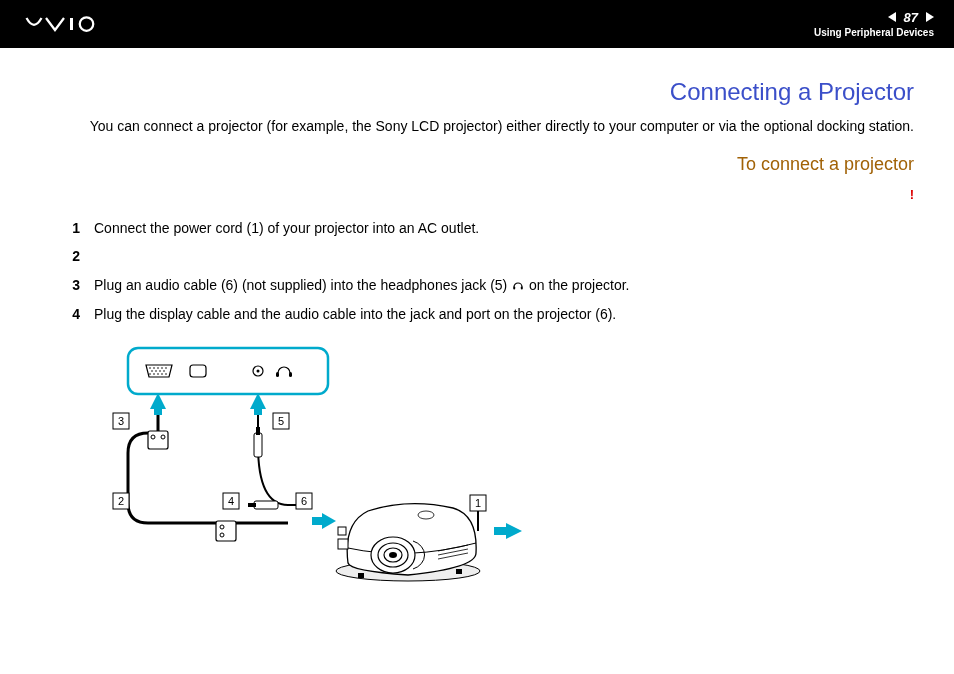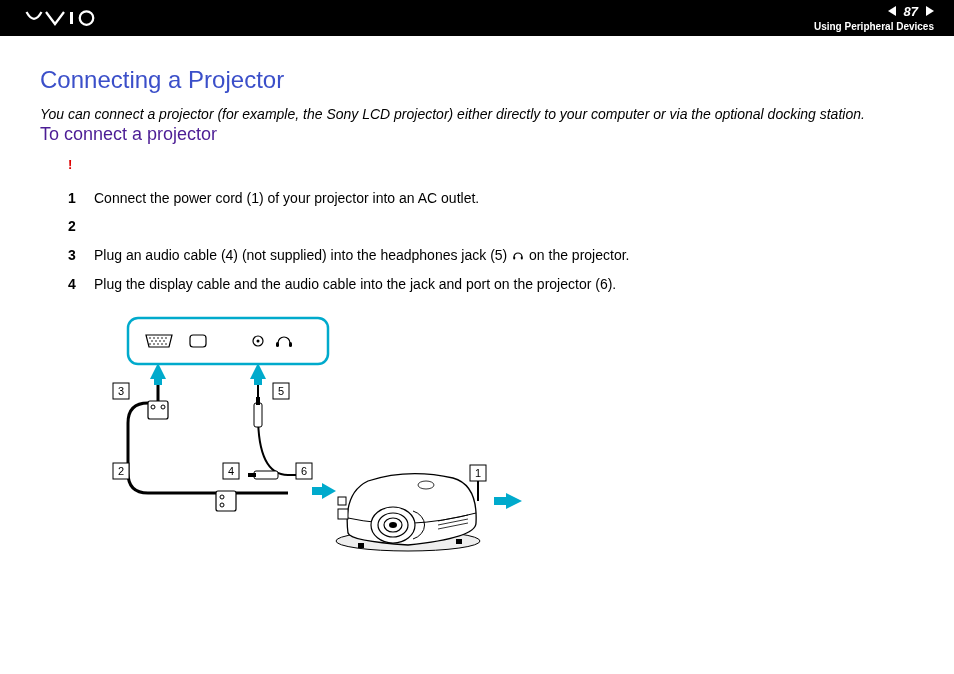--- a/index.html
+++ b/index.html
@@ -6,21 +6,21 @@
   body {
     width: 954px;
     height: 674px;
     font-family: Arial, Helvetica, sans-serif;
     background: #fff;
     color: #000;
     overflow: hidden;
   }
   .header {
     background: #000;
-    height: 36px;
+    height: 48px;
     display: flex;
     align-items: center;
     justify-content: space-between;
     padding: 0 20px 0 20px;
     color: #fff;
   }
   .logo {
     font-weight: bold;
     font-size: 20px;
     letter-spacing: 2px;
@@ -41,34 +41,35 @@
     font-style: italic;
     font-weight: bold;
   }
   .nav-arrow { display:inline-block; }
   .section-name {
     font-size: 10px;
     font-weight: bold;
   }
   .content {
     padding: 30px 40px 20px 40px;
+    text-align: right;
   }
   .title {
     color: #3b4fc9;
     font-size: 24px;
     font-weight: normal;
     margin-bottom: 10px;
   }
   .intro {
     font-size: 14px;
     line-height: 1.45;
-    font-style: italic;
+    margin-bottom: 18px;
   }
   .subheading {
-    color: #4c1d95;
+    color: #a16207;
     font-size: 18px;
     font-weight: normal;
     margin-bottom: 12px;
   }
   .note {
     margin-left: 28px;
     font-size: 12.5px;
     margin-bottom: 14px;
     line-height: 1.3;
   }
@@ -143,21 +144,21 @@
     <div class="step">
       <span class="step-num">1</span>
       <span>Connect the power cord (1) of your projector into an AC outlet.</span>
     </div>
     <div class="step">
       <span class="step-num">2</span>
     </div>
     <div class="step">
       <span class="step-num">3</span>
       <span>
-        <span>Plug an audio cable (4) (not supplied) into the headphones jack (5) </span>
+        <span>Plug an audio cable (6) (not supplied) into the headphones jack (5) </span>
         <span class="inline-icon">
           <svg width="12" height="12" viewBox="0 0 12 12">
               <path d="M2 8 A4 4 0 0 1 10 8" fill="none" stroke="#000" stroke-width="1.2"></path>
               <rect x="1.2" y="7.5" width="2" height="3" rx="1" fill="#000"></rect>
               <rect x="8.8" y="7.5" width="2" height="3" rx="1" fill="#000"></rect>
             </svg>
         </span>
         <span> on the projector.</span>
       </span>
     </div>

